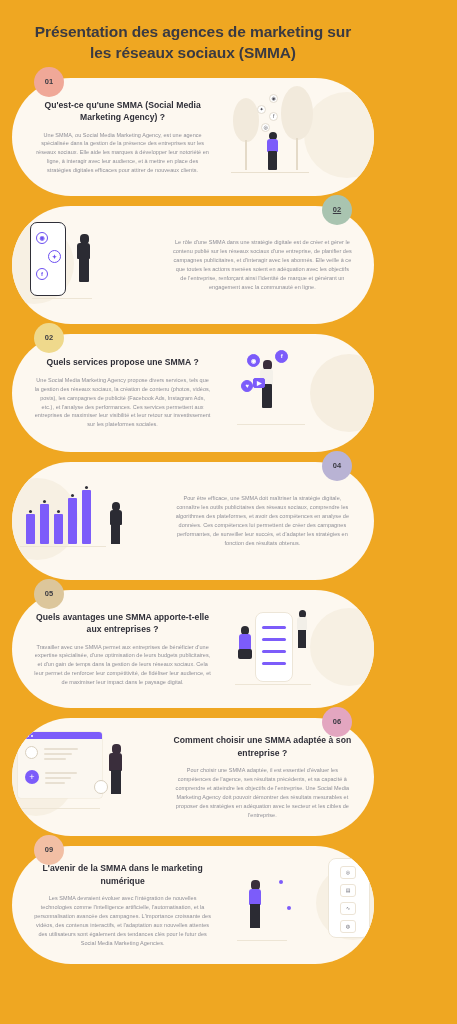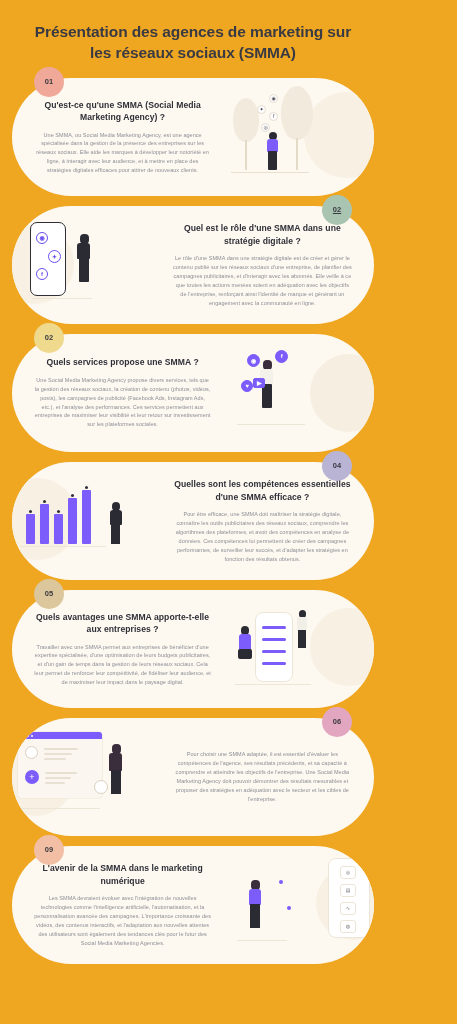--- a/index.html
+++ b/index.html
@@ -233,21 +233,20 @@
       </div>
     </div>
   </div>
 
   <div class="section right">
     <div class="badge" style="background:#A9C4B0;text-decoration:underline;">
       <span>02</span>
     </div>
     <div class="card">
       <div class="text-col">
-        <div class="card-title">Quel est le rôle d'une SMMA dans une stratégie digitale ?</div>
         <div class="card-body">Le rôle d'une SMMA dans une stratégie digitale est de créer et gérer le contenu publié sur les réseaux sociaux d'une entreprise, de planifier des campagnes publicitaires, et d'interagir avec les abonnés. Elle veille à ce que toutes les actions menées soient en adéquation avec les objectifs de l'entreprise, renforçant ainsi l'identité de marque et générant un engagement avec la communauté en ligne.</div>
       </div>
       <div class="art-col">
         <div class="blob" style="width:80px;height:80px;left:-18px;top:18px;background:#F7F0E3;"></div>
         <div class="phone" style="width:36px;height:74px;left:18px;top:16px;"></div>
         <div class="soc-ico" style="width:12px;height:12px;left:24px;top:26px;">◉</div>
         <div class="soc-ico" style="width:13px;height:13px;left:36px;top:44px;">✦</div>
         <div class="soc-ico" style="width:12px;height:12px;left:24px;top:62px;">f</div>
         <div class="person-head" style="width:9px;height:10px;left:68px;top:28px;background:#2B2B33;border-radius:4px;"></div>
         <div class="person-body" style="width:13px;height:16px;left:65px;top:37px;background:#2B2B33;border-radius:3px 3px 1px 1px;"></div>
@@ -284,21 +283,20 @@
       </div>
     </div>
   </div>
 
   <div class="section right">
     <div class="badge" style="background:#B9B3D4;text-align:right;">
       <span>04</span>
     </div>
     <div class="card">
       <div class="text-col">
-        <div class="card-title">Quelles sont les compétences essentielles d'une SMMA efficace ?</div>
         <div class="card-body">Pour être efficace, une SMMA doit maîtriser la stratégie digitale, connaître les outils publicitaires des réseaux sociaux, comprendre les algorithmes des plateformes, et avoir des compétences en analyse de données. Ces compétences lui permettent de créer des campagnes performantes, de surveiller leur succès, et d'adapter les stratégies en fonction des résultats obtenus.</div>
       </div>
       <div class="art-col">
         <div class="blob" style="width:82px;height:82px;left:-16px;top:16px;background:#F7F0E3;"></div>
         <div class="bar" style="width:9px;height:30px;left:14px;top:52px;"></div>
         <div class="bar" style="width:9px;height:40px;left:28px;top:42px;"></div>
         <div class="bar" style="width:9px;height:30px;left:42px;top:52px;"></div>
         <div class="bar" style="width:9px;height:46px;left:56px;top:36px;"></div>
         <div class="bar" style="width:9px;height:54px;left:70px;top:28px;"></div>
         <div class="dot-node" style="left:17px;top:48px;"></div>
@@ -340,20 +338,21 @@
       </div>
     </div>
   </div>
 
   <div class="section right">
     <div class="badge" style="background:#E3A6C0;">
       <span>06</span>
     </div>
     <div class="card">
       <div class="text-col">
+        <div class="card-title">Comment choisir une SMMA adaptée à son entreprise ?</div>
         <div class="card-body">Pour choisir une SMMA adaptée, il est essentiel d'évaluer les compétences de l'agence, ses résultats précédents, et sa capacité à comprendre et atteindre les objectifs de l'entreprise. Une Social Media Marketing Agency doit pouvoir démontrer des résultats mesurables et proposer des stratégies en adéquation avec le secteur et les cibles de l'entreprise.</div>
       </div>
       <div class="art-col">
         <div class="blob" style="width:76px;height:76px;left:-14px;top:22px;background:#F7F0E3;"></div>
         <div class="win" style="width:84px;height:66px;left:6px;top:14px;"></div>
         <div class="win-bar" style="width:84px;height:7px;left:6px;top:14px;"></div>
         <div class="win-dot" style="left:11px;top:17px;"></div>
         <div class="win-dot" style="left:15px;top:17px;"></div>
         <div class="win-dot" style="left:19px;top:17px;"></div>
         <div class="avatar-c" style="width:13px;height:13px;left:13px;top:28px;"></div>

